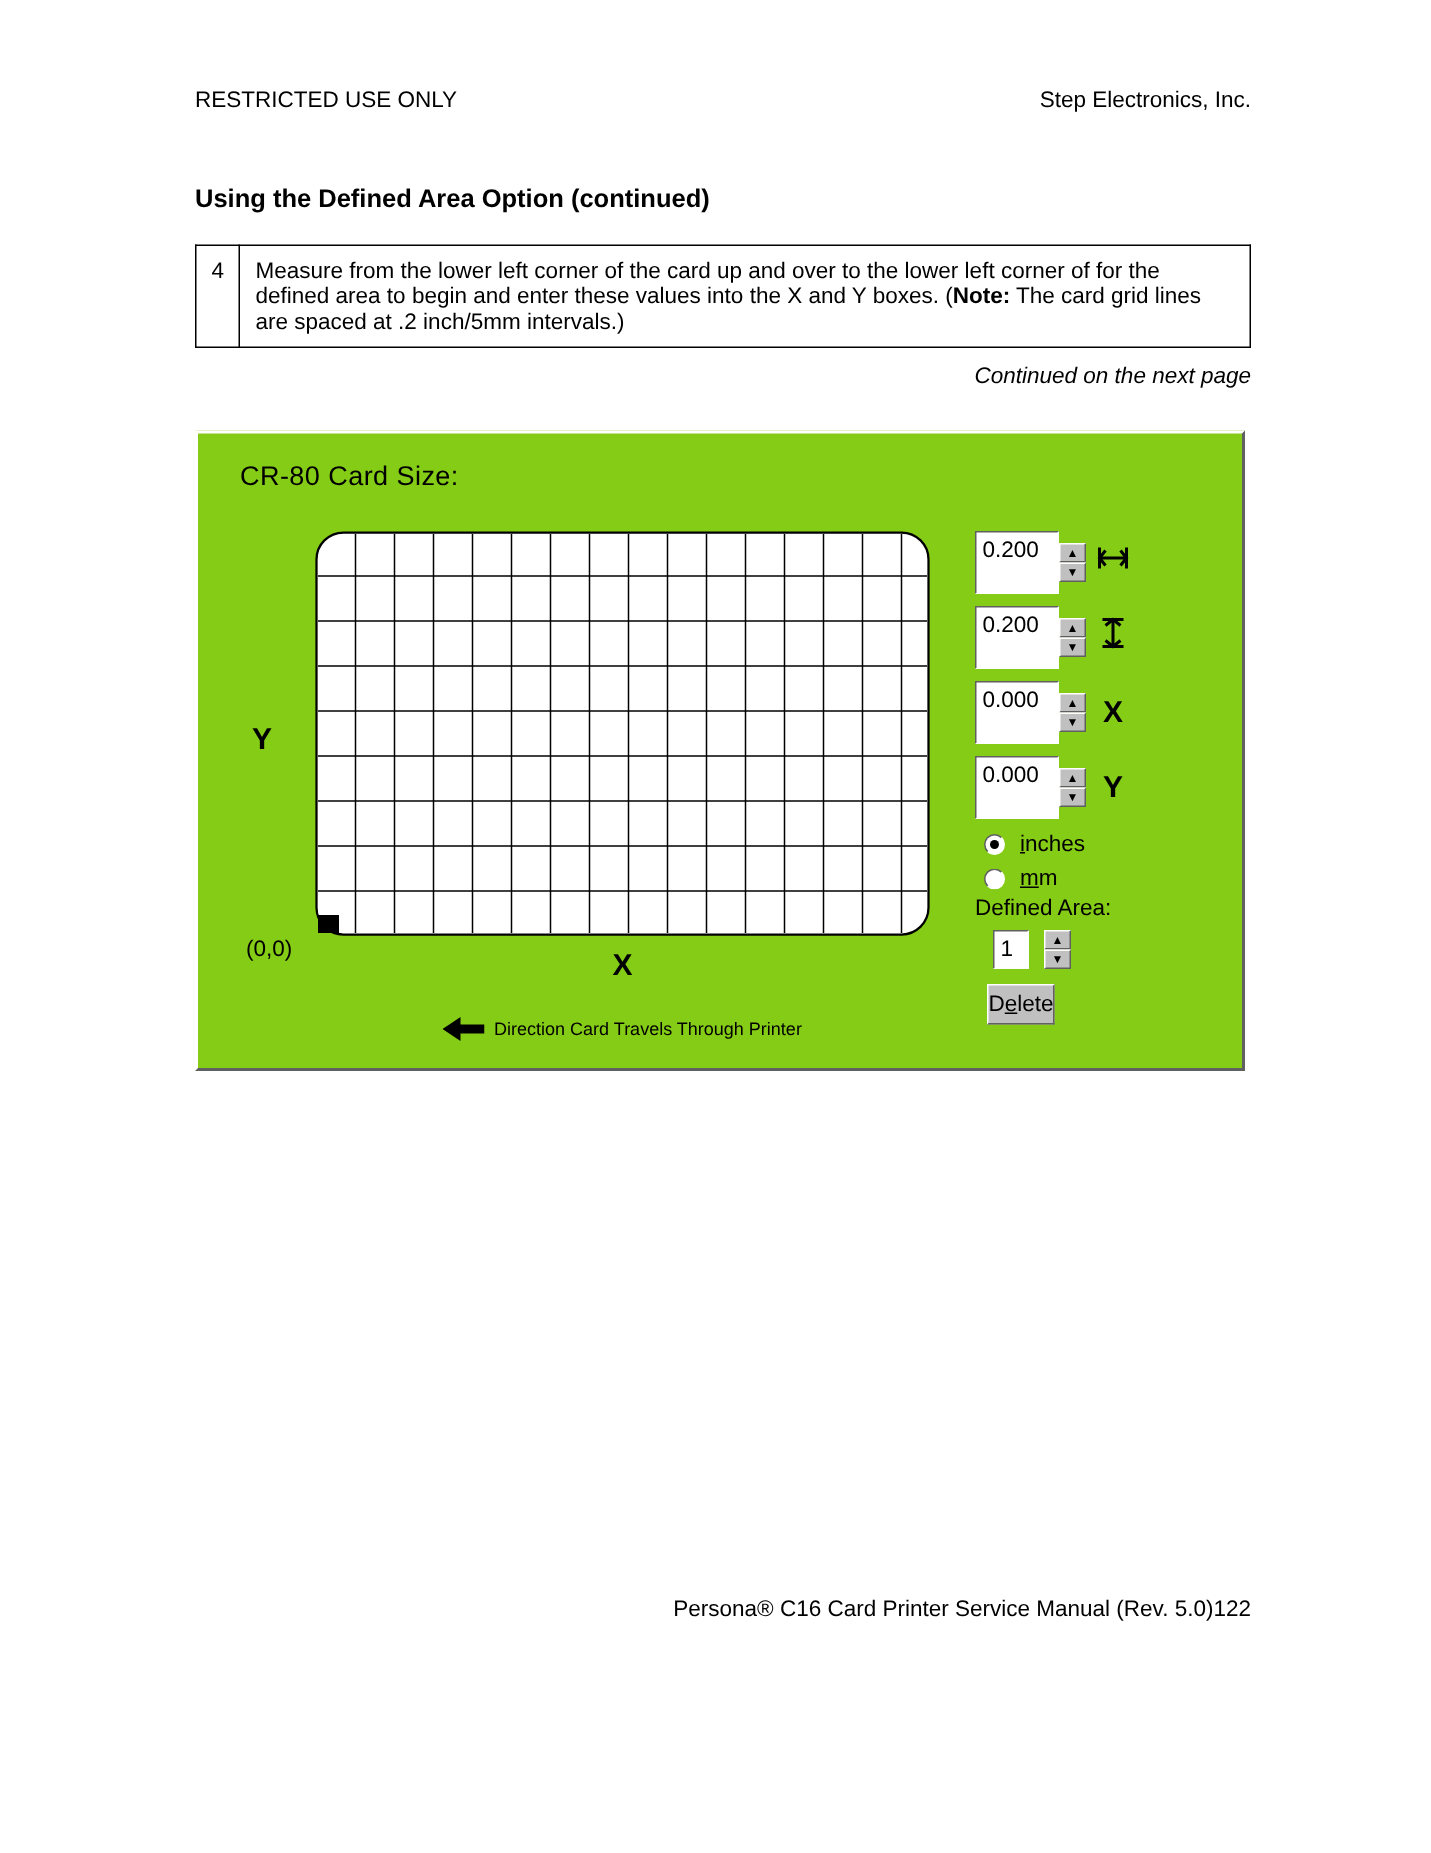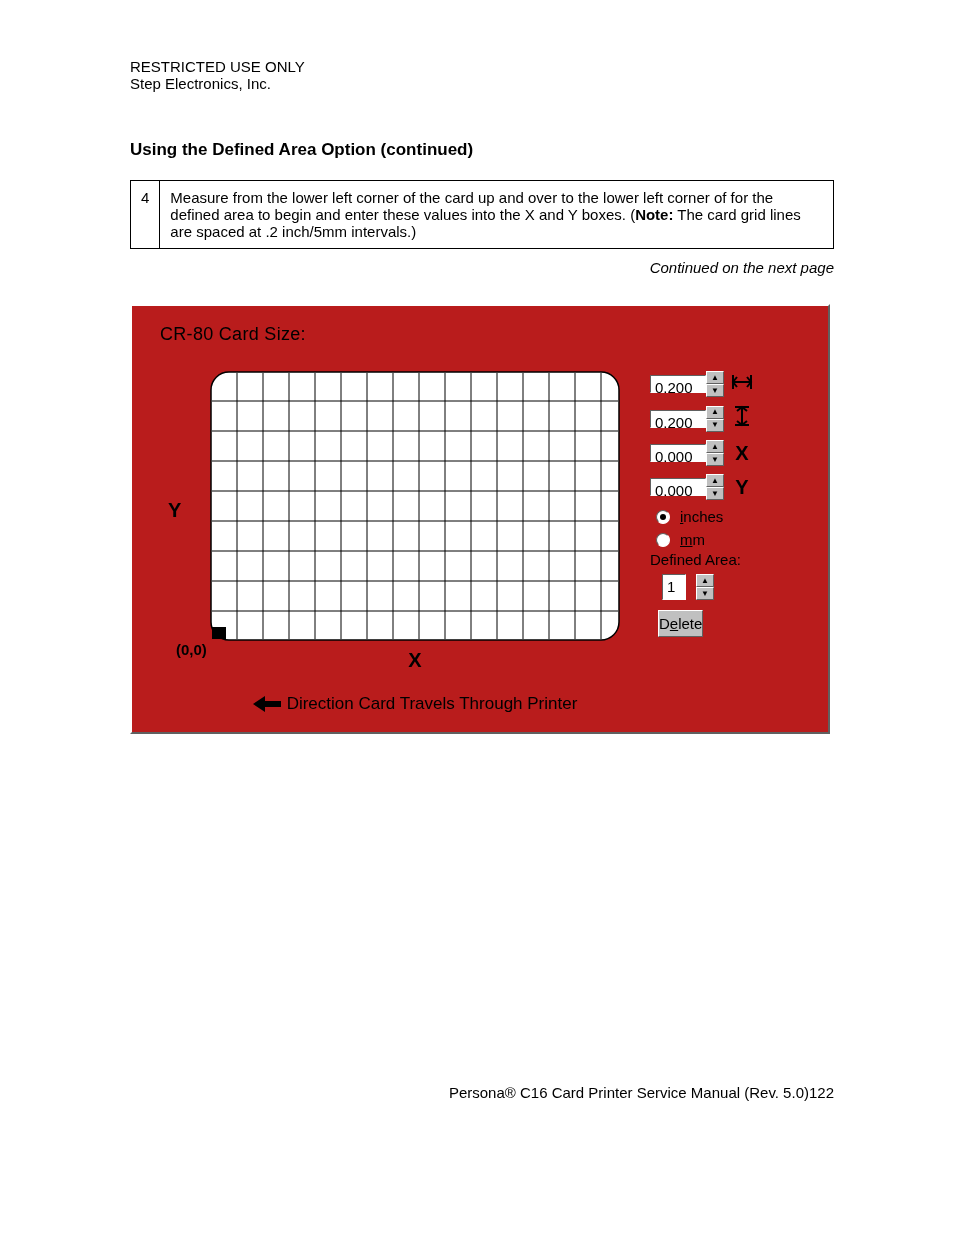--- a/index.html
+++ b/index.html
@@ -12,21 +12,20 @@
     width: 954px;
   }
   .page {
     padding: 58px 120px 40px 130px;
   }
   .header-row {
     display: flex;
     justify-content: space-between;
     font-size: 15px;
     margin-bottom: 48px;
-    flex-direction: column;
   }
   .section-title {
     font-size: 17px;
     font-weight: bold;
     margin-bottom: 20px;
   }
   table.proc {
     border-collapse: collapse;
     width: 100%;
     margin-bottom: 8px;
@@ -42,21 +41,21 @@
   table.proc td.step-col { text-align: center; }
   .continued {
     text-align: right;
     font-style: italic;
     font-size: 15px;
     margin: 10px 0 28px 0;
   }
   
   .dialog {
     width: 700px;
-    background: #b91c1c;
+    background: #84cc16;
     border-top: 2px solid #fff;
     border-left: 2px solid #fff;
     border-right: 2px solid #606060;
     border-bottom: 2px solid #606060;
     padding: 18px 20px 18px 28px;
     font-family: "MS Sans Serif", Arial, sans-serif;
     color: #000;
     position: relative;
   }
   .dialog-title {
@@ -75,56 +74,56 @@
   }
   .y-label {
     position: absolute;
     left: 8px;
     top: 128px;
     font-size: 20px;
     font-weight: bold;
   }
   .origin-label {
     position: absolute;
-    left: 16px;
+    left: 4px;
     top: 270px;
     font-size: 15px;
-    font-weight: bold;
+    font-weight: normal;
   }
   .x-label {
     text-align: center;
     font-size: 20px;
     font-weight: bold;
     margin-top: 4px;
     margin-left: 40px;
   }
   .direction-row {
     display: flex;
     align-items: center;
     justify-content: center;
     margin-top: 22px;
     margin-left: 40px;
-    font-size: 17px;
+    font-size: 12px;
   }
   .direction-row svg { margin-right: 6px; }
   .card-grid-wrap {
     margin-left: 50px;
   }
   .controls {
     margin-left: 20px;
     flex: 1;
   }
   .spin-row {
     display: flex;
     align-items: center;
     margin-bottom: 8px;
   }
   .spin-input {
     width: 56px;
-    height: 18px;
+    height: 42px;
     background: #fff;
     border-top: 1.5px solid #606060;
     border-left: 1.5px solid #606060;
     border-right: 1.5px solid #fff;
     border-bottom: 1.5px solid #fff;
     font-size: 15px;
     padding: 2px 4px;
     line-height: 20px;
   }
   .spinner {

